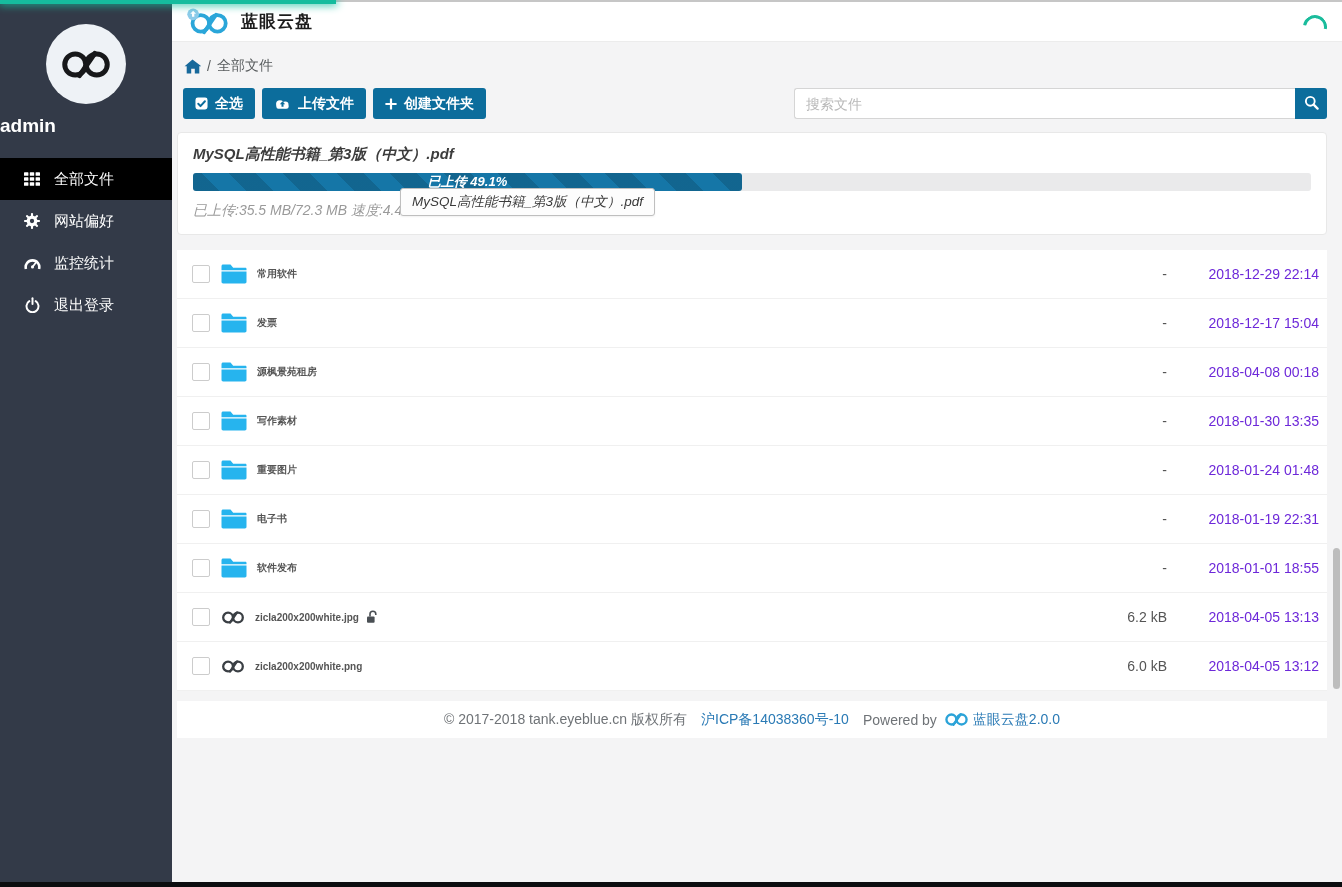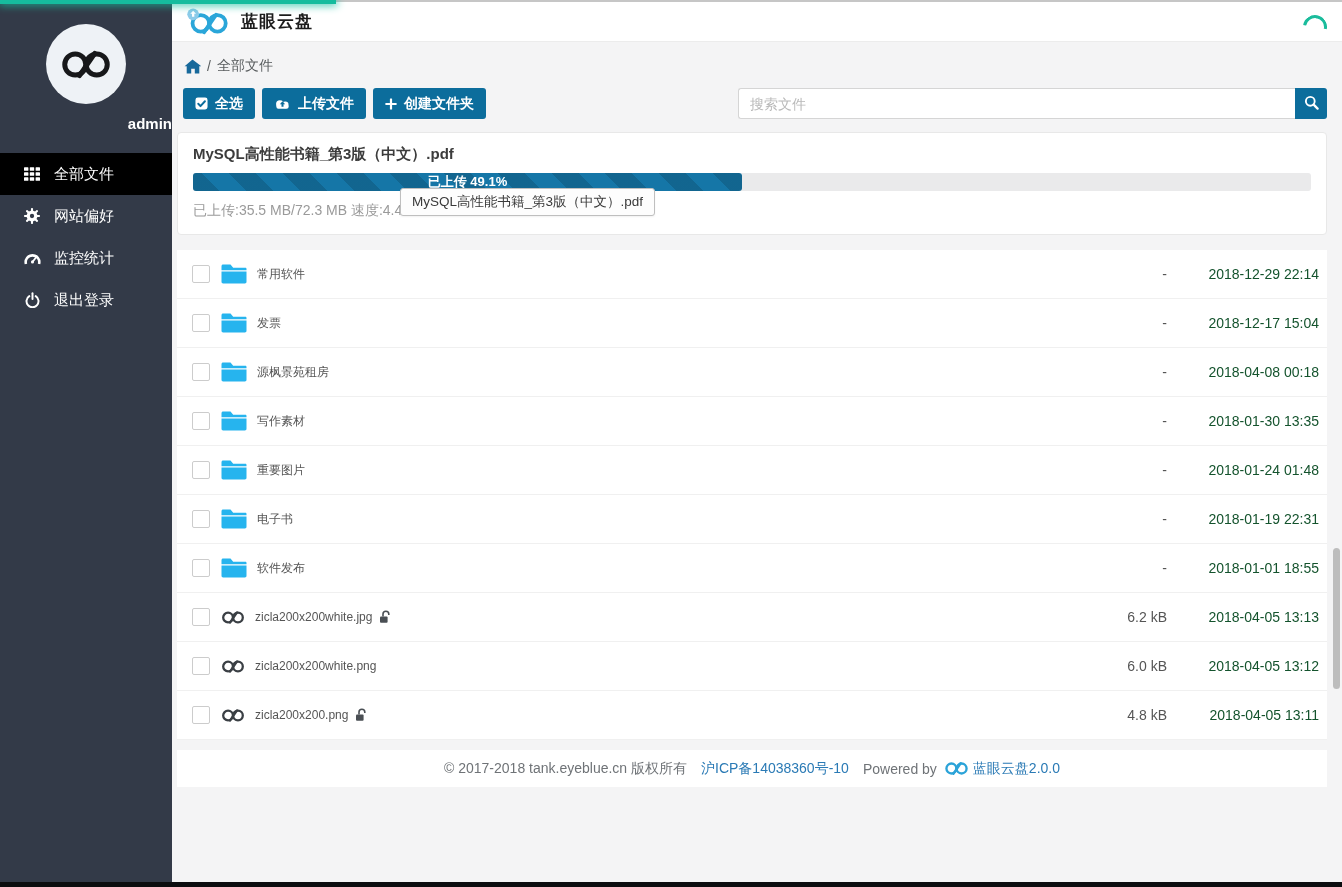--- a/index.html
+++ b/index.html
@@ -7,21 +7,21 @@
   body { font-family:"Liberation Sans","DejaVu Sans",sans-serif; background:#f4f4f5; position:relative; overflow:hidden; }
 
   
   .top-hairline { position:absolute; top:0; left:0; right:0; height:2px; background:#c6c6c6; z-index:50; }
   .top-loading { position:absolute; top:0; left:0; height:4px; background:#16bc9e; box-shadow:0 0 8px 1px #16bc9e; z-index:51; }
 
   
   .sidebar { position:absolute; left:0; top:0; bottom:0; width:172px; background:#333a48; z-index:5; }
   .avatar { width:80px; height:80px; border-radius:50%; background:#eef2f6; margin:24px auto 0; display:flex; align-items:center; justify-content:center; color:#17181a; }
   .avatar-logo { width:52px; height:33px; }
-  .username { color:#fff; font-weight:bold; font-size:15px; text-align:right; margin-top:11px; }
+  .username { color:#fff; font-weight:bold; font-size:19px; text-align:left; margin-top:11px; }
   .nav { margin-top:21px; }
   .nav-item { height:42px; display:flex; align-items:center; padding-left:23px; color:#fdfdfd; font-size:15px; cursor:pointer; }
   .nav-item.active { background:#000; }
   .nav-icon { width:18px; display:inline-flex; justify-content:center; align-items:center; margin-right:13px; color:#fff; }
 
   
   .main { position:absolute; left:172px; right:0; top:0; bottom:0; }
   .header { height:40px; background:#fff; border-bottom:1px solid #ececec; display:flex; align-items:center; padding:0 14px; position:relative; margin-top:2px; }
   .header-logo { width:44px; height:27px; display:inline-flex; }
   .header-title { font-size:17px; font-weight:bold; color:#1c1c1c; margin-left:11px; letter-spacing:1px; }
@@ -30,48 +30,48 @@
 
   .content { padding:0 15px 0 5px; }
   .breadcrumb { margin:15px 0 0 7px; display:flex; align-items:center; font-size:14px; color:#585c5e; }
   .home-icon { color:#17699b; margin-right:6px; display:inline-flex; }
 
   .toolbar { display:flex; align-items:center; margin-top:13px; padding-left:6px; }
   .btn { height:31px; background:#0c6d9c; color:#fff; border:none; border-radius:3px; font-size:14px; font-weight:bold;
          display:inline-flex; align-items:center; padding:0 12px; margin-right:7px; cursor:pointer; font-family:Liberation Sans, sans-serif; }
   .btn .bicon { display:inline-flex; margin-right:7px; align-items:center; }
   .search-group { display:flex; margin-left:auto; }
-  .search-input { width:557px; height:31px; border:1px solid #d5d5d5; border-right:none; border-radius:3px 0 0 3px;
+  .search-input { width:501px; height:31px; border:1px solid #d5d5d5; border-right:none; border-radius:3px 0 0 3px;
                   padding:0 11px; font-size:14px; color:#3b82f6; font-family:inherit; background:#fff; outline:none; }
   .search-input::placeholder { color:#b9b9b9; }
   .search-btn { width:32px; height:31px; background:#0c6d9c; color:#fff; border:none; border-radius:0 3px 3px 0;
                 display:flex; align-items:center; justify-content:center; cursor:pointer; }
 
   
-  .upload-card { position:relative; background:#fff; border:1px solid #e8e8e8; border-radius:4px; padding:12px 15px 14px; margin-top:13px; }
+  .upload-card { position:relative; background:#fff; border:1px solid #e8e8e8; border-radius:4px; padding:12px 15px 14px; margin-top:13px;font-style:italic; }
   .upload-card:nth-of-type(2) { margin-top:8px; }
   .upload-title { font-size:15px; font-weight:bold; color:#3c3c3c; }
   .progress-track { margin-top:9px; height:18px; background:#eaeaeb; border-radius:3px; }
   .progress-fill { height:100%; border-radius:3px; background-color:#1576a7;
                    background-image:repeating-linear-gradient(45deg, rgba(0,0,0,.14) 0 19px, transparent 19px 38px);
                    color:#fff; font-size:13px; font-weight:bold; text-align:center; line-height:18px; white-space:nowrap; overflow:visible; }
   .upload-status { margin-top:11px; font-size:14px; color:#9a9a9a; }
   .tooltip { position:absolute; left:222px; top:55px; background:#fdfdfd; border:1px solid #bfbfbf; border-radius:3px;
              padding:4px 11px; font-size:13.5px; color:#3a3a3a; z-index:6; box-shadow:0 1px 2px rgba(0,0,0,.06); white-space:nowrap; }
 
   
   .file-table { background:#fff; margin-top:15px; }
   .file-row { height:49px; display:flex; align-items:center; padding:0 8px 0 15px; border-bottom:1px solid #f0f0f0; background:#fff; }
   .row-check { width:18px; height:18px; border:1px solid #ccc; border-radius:2px; background:#fff; flex:none; cursor:pointer; }
   .row-icon { width:26px; margin-left:11px; display:flex; justify-content:center; align-items:center; color:#26b4ee; flex:none; }
   .row-icon.image { color:#3a3f44; }
-  .row-name { margin-left:10px; font-size:12px; color:#555; display:flex; align-items:center; cursor:pointer; }
+  .row-name { margin-left:10px; font-size:10px; color:#555; display:flex; align-items:center; cursor:pointer;font-weight:bold; }
   .unlock { margin-left:7px; display:inline-flex; }
   .row-size { margin-left:auto; width:110px; text-align:right; font-size:14px; color:#555; flex:none; }
-  .row-date { width:152px; text-align:right; font-size:14px; color:#14532d; flex:none; }
+  .row-date { width:152px; text-align:right; font-size:14px; color:#6d28d9; flex:none; }
 
   
   .page-footer { margin-top:10px; background:#fff; height:37px; display:flex; align-items:center; justify-content:center;
                  font-size:14px; color:#6f7377; }
   .footer-link { color:#2a7ab5; text-decoration:none; cursor:pointer; }
   .footer-sep { width:14px; display:inline-block; }
   .footer-logo { width:25px; height:15px; display:inline-flex; color:#2ba3d8; margin:0 4px 0 7px; }
 
   .bottom-strip { position:absolute; bottom:0; left:0; right:0; height:5px; background:#0c0d0f; z-index:60; }
   .scroll-thumb { position:absolute; right:2px; top:548px; width:7px; height:141px; background:#bdbdbd; border-radius:4px; z-index:40; }
@@ -358,41 +358,20 @@
               <circle cx="32.5" cy="14" r="9.3" stroke-width="4.4"></circle>
               <path d="M30.8 4.2L17.2 23.8" stroke-width="4.4" stroke-linecap="round"></path>
             </svg>
           </span>
     <span class="row-name">
             <span class="name-text">zicla200x200white.png</span>
           </span>
     <span class="row-size">6.0 kB</span>
     <span class="row-date">2018-04-05 13:12</span>
   </div>
-        <div class="file-row">
-    <span class="row-check"></span>
-    <span class="row-icon image" style="width: 24px; height: 15px;">
-            <svg viewBox="0 0 46 28" width="100%" height="100%" fill="none" stroke="currentColor">
-              <circle cx="13.5" cy="14" r="9.3" stroke-width="4.4"></circle>
-              <circle cx="32.5" cy="14" r="9.3" stroke-width="4.4"></circle>
-              <path d="M30.8 4.2L17.2 23.8" stroke-width="4.4" stroke-linecap="round"></path>
-            </svg>
-          </span>
-    <span class="row-name">
-            <span class="name-text">zicla200x200.png</span>
-            <span class="unlock">
-              <svg width="13" height="14" viewBox="0 0 13 14">
-                <path d="M4 6.6V4.1a2.9 2.9 0 0 1 5.8 0V5" fill="none" stroke="#4a4f54" stroke-width="1.6"></path>
-                <rect x="1" y="6.4" width="7.6" height="6.4" rx="1" fill="#4a4f54"></rect>
-              </svg>
-            </span>
-          </span>
-    <span class="row-size">4.8 kB</span>
-    <span class="row-date">2018-04-05 13:11</span>
-  </div>
       </div>
 
     <div class="page-footer">
       <span>© 2017-2018 tank.eyeblue.cn 版权所有</span>
       <span class="footer-sep"></span>
       <span class="footer-link">沪ICP备14038360号-10</span>
       <span class="footer-sep"></span>
       <span>Powered by</span>
       <span class="footer-logo">
           <svg viewBox="0 0 46 28" width="100%" height="100%" fill="none" stroke="currentColor">

